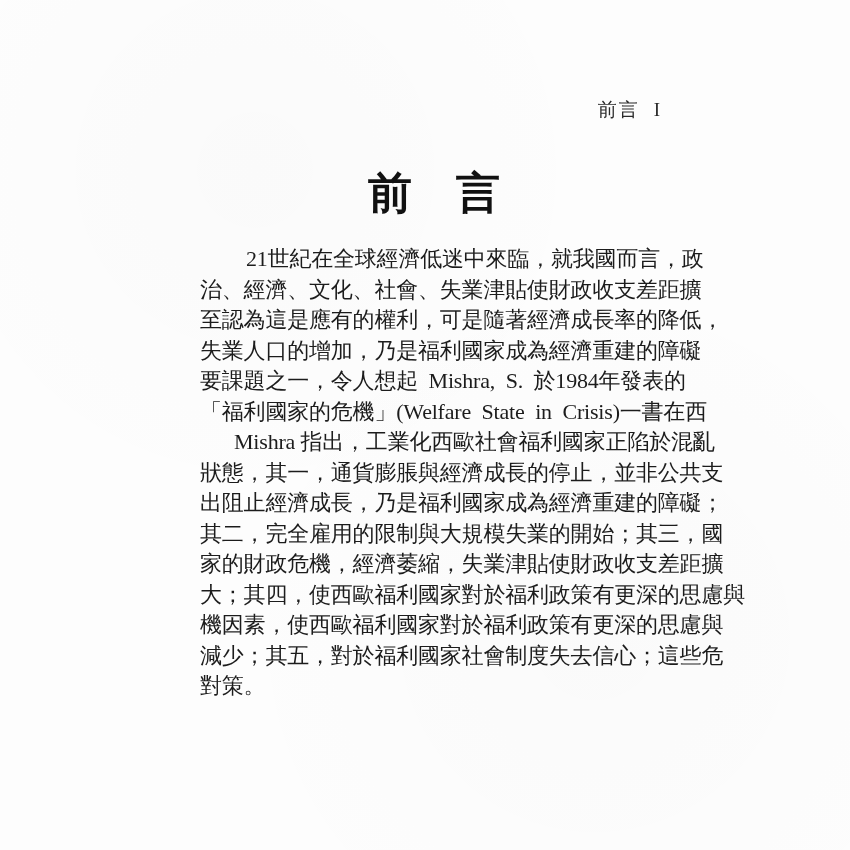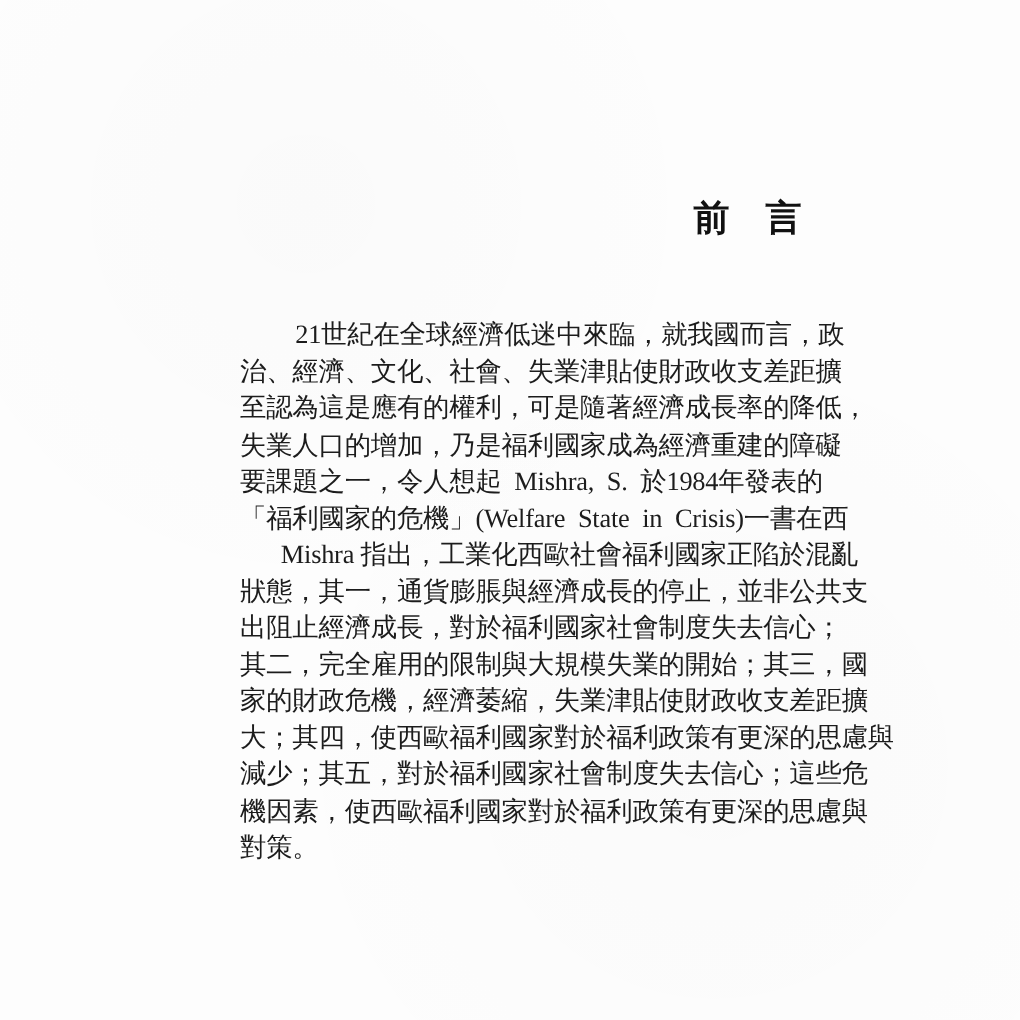--- a/index.html
+++ b/index.html
@@ -28,64 +28,64 @@
     color: #2a2a2a;
     white-space: pre;
   }
   .running-header .folio {
     font-family: "Liberation Serif", "DejaVu Serif", serif;
     letter-spacing: 0;
     margin-left: 14px;
   }
   .chapter-title {
     position: absolute;
-    top: 162px; left: 200px; width: 468px;
-    text-align: right;
+    top: 172px; left: 200px; width: 468px;
+    text-align: center;
     font-family: "Liberation Sans", "DejaVu Sans", sans-serif;
     font-weight: bold;
-    font-size: 30px;
+    font-size: 44px;
     line-height: 42px;
     color: #111;
     white-space: pre;
   }
   .body-text {
     position: absolute;
     top: 244px; left: 200px; width: 470px;
     font-size: 22px;
     line-height: 30.5px;
     letter-spacing: -0.2px;
     color: #1c1c1c;
-    margin-top: 20px;
   }
   .line {
     white-space: pre;
     height: 30.5px;
   }
   .in2  { padding-left: 46px; }  
   .in15 { padding-left: 34px; }  
 </style>
 </head>
 <body>
 
 <div class="page">
 
+  <div class="running-header"><span>前言</span><span class="folio">I</span></div>
 
   <div class="chapter-title">前　言</div>
 
   <div class="body-text">
     <div class="line in2">21世紀在全球經濟低迷中來臨，就我國而言，政</div>
     <div class="line">治、經濟、文化、社會、失業津貼使財政收支差距擴</div>
     <div class="line">至認為這是應有的權利，可是隨著經濟成長率的降低，</div>
     <div class="line">失業人口的增加，乃是福利國家成為經濟重建的障礙</div>
     <div class="line">要課題之一，令人想起  Mishra,  S.  於1984年發表的</div>
     <div class="line">「福利國家的危機」(Welfare  State  in  Crisis)一書在西</div>
     <div class="line in15">Mishra 指出，工業化西歐社會福利國家正陷於混亂</div>
     <div class="line">狀態，其一，通貨膨脹與經濟成長的停止，並非公共支</div>
-    <div class="line">出阻止經濟成長，對於福利國家社會制度失去信心；</div>
+    <div class="line">出阻止經濟成長，乃是福利國家成為經濟重建的障礙；</div>
     <div class="line">其二，完全雇用的限制與大規模失業的開始；其三，國</div>
     <div class="line">家的財政危機，經濟萎縮，失業津貼使財政收支差距擴</div>
     <div class="line">大；其四，使西歐福利國家對於福利政策有更深的思慮與</div>
+    <div class="line">機因素，使西歐福利國家對於福利政策有更深的思慮與</div>
     <div class="line">減少；其五，對於福利國家社會制度失去信心；這些危</div>
-    <div class="line">機因素，使西歐福利國家對於福利政策有更深的思慮與</div>
     <div class="line">對策。</div>
   </div>
 
 </div>
 
 </body></html>

